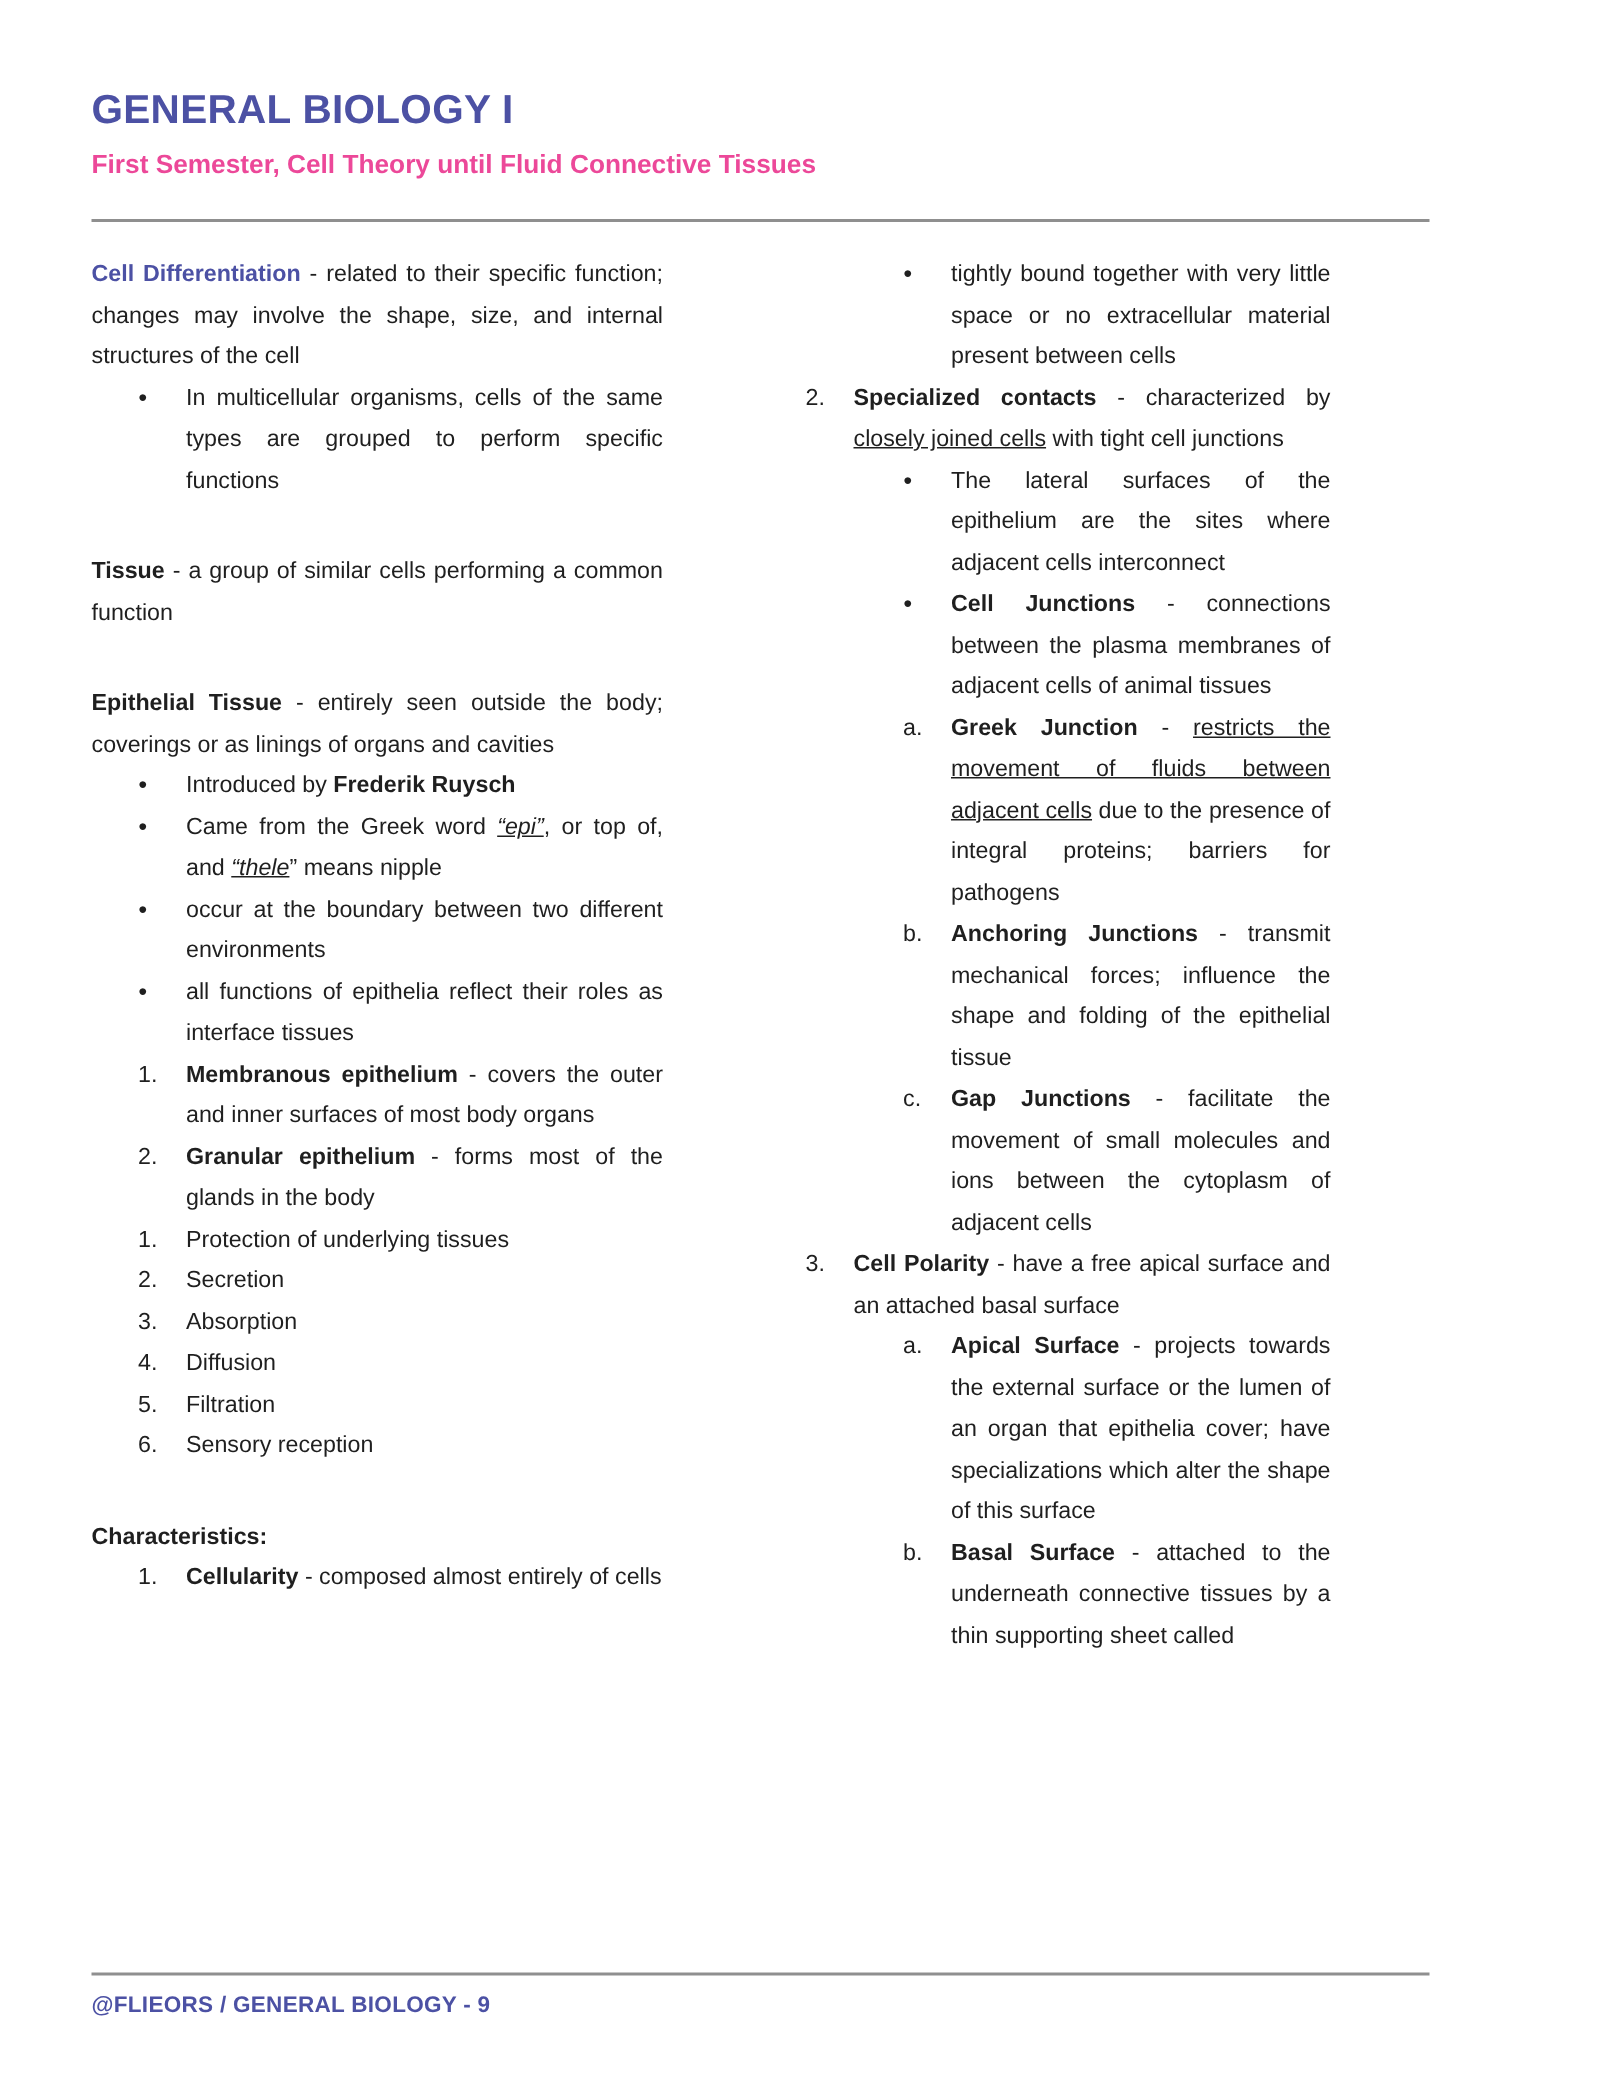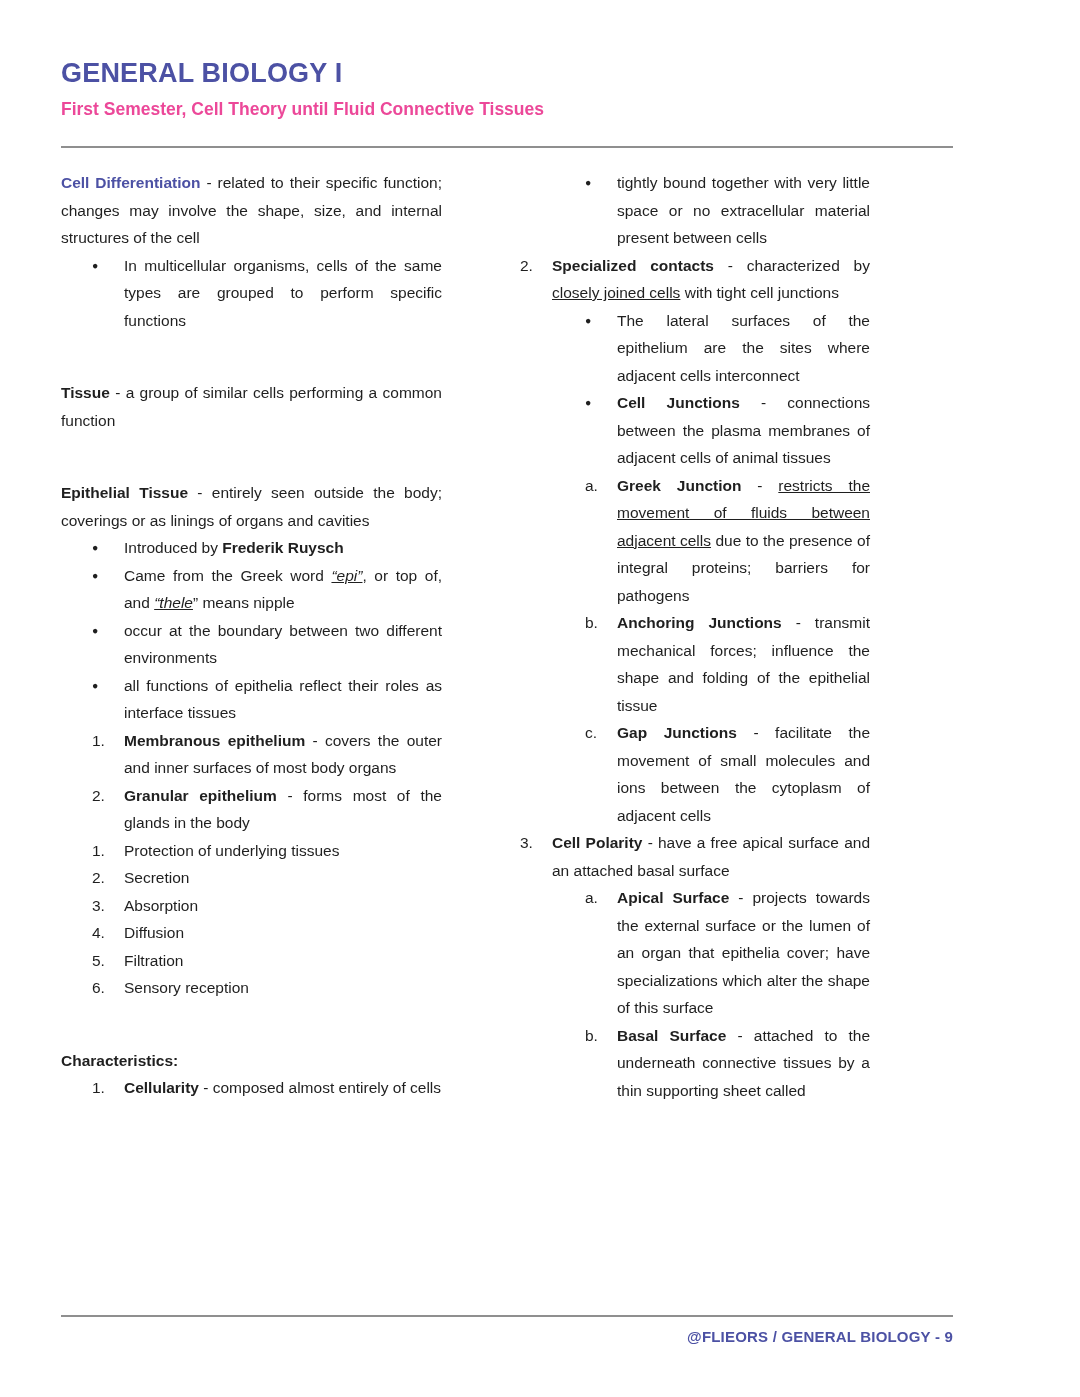--- a/index.html
+++ b/index.html
@@ -37,47 +37,47 @@
   .rule{
     border:none;
     border-top:2px solid var(--rule);
     margin:0;
     width:100%;
   }
   .rule-top{margin-top:26px;}
   
   .columns{
     display:flex;
-    gap:47px;
+    gap:64px;
     margin-top:21px;
   }
   .col{
     width:381px;
     font-size:15.5px;
     line-height:27.5px;
     color:var(--body);
     text-align:justify;
   }
   .block{margin:0;}
-  .space-before{margin-top:45px;}
+  .space-before{margin-top:33px;}
   .listed{position:relative;}
   .lvl1{padding-left:63px;}
   .lvl1 > .marker{position:absolute;left:31px;top:0;}
   .lvl2{padding-left:128px;}
   .lvl2 > .marker{position:absolute;left:96px;top:0;}
   .marker{color:var(--body);}
   .marker.bullet{font-size:10.5px;line-height:27.5px;}
   .b{font-weight:bold;}
   .i{font-style:italic;}
   .u{text-decoration:underline;}
   .c-accent{color:var(--accent);}
   
   footer{margin-top:auto;}
   .footer-text{
-    text-align:right;
+    text-align:left;
     color:var(--accent);
     font-weight:bold;
     font-size:15px;
     margin-top:11px;
     letter-spacing:0.2px;
   }
 </style>
 </head>
 <body>
 

